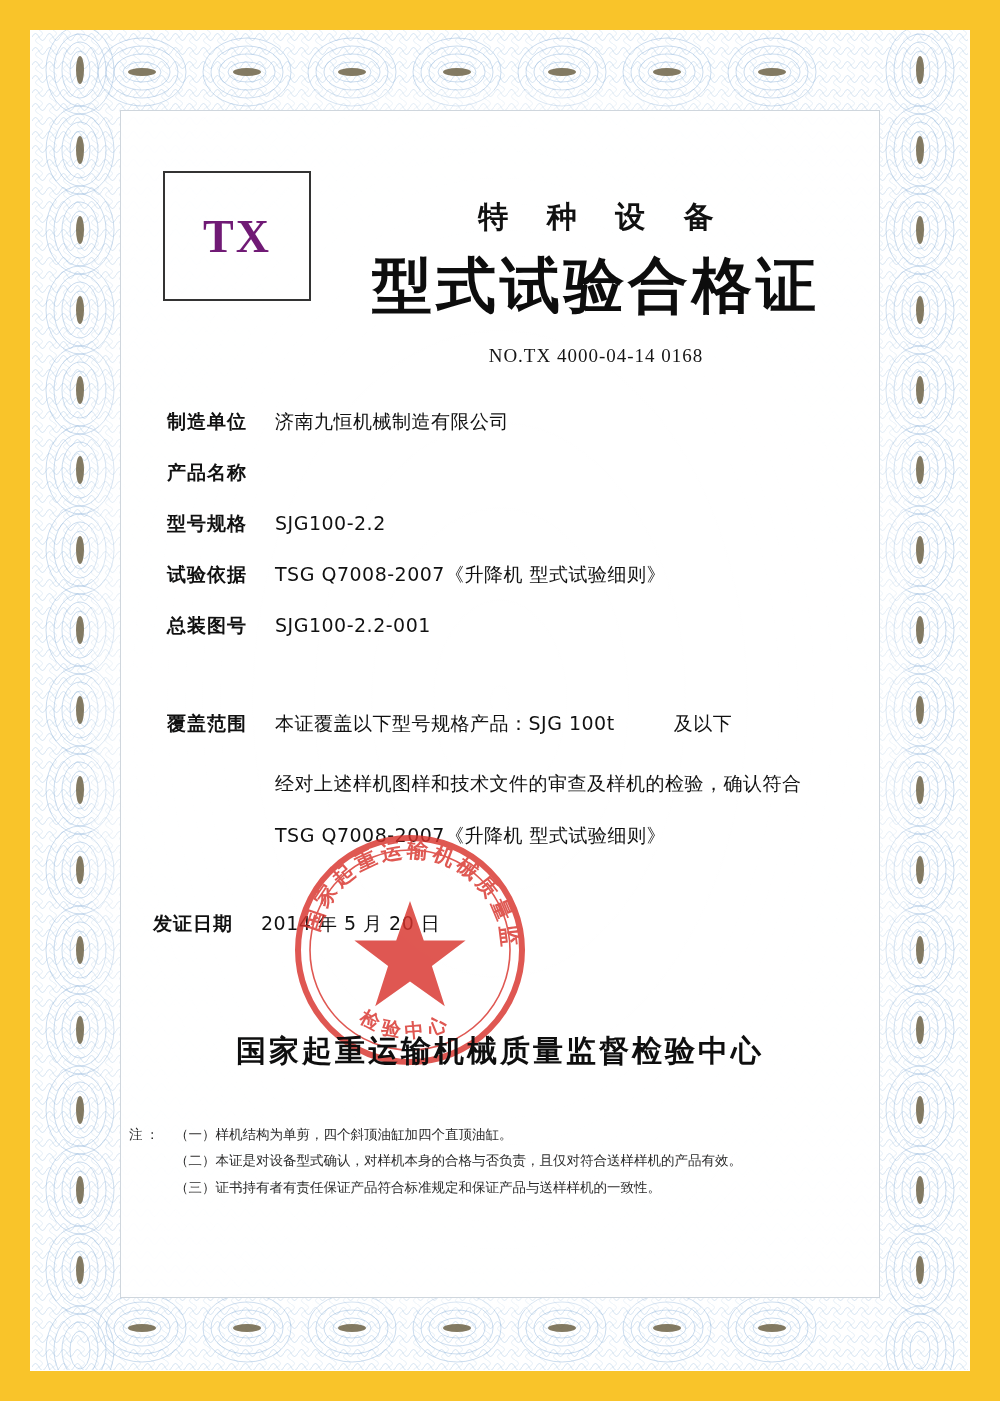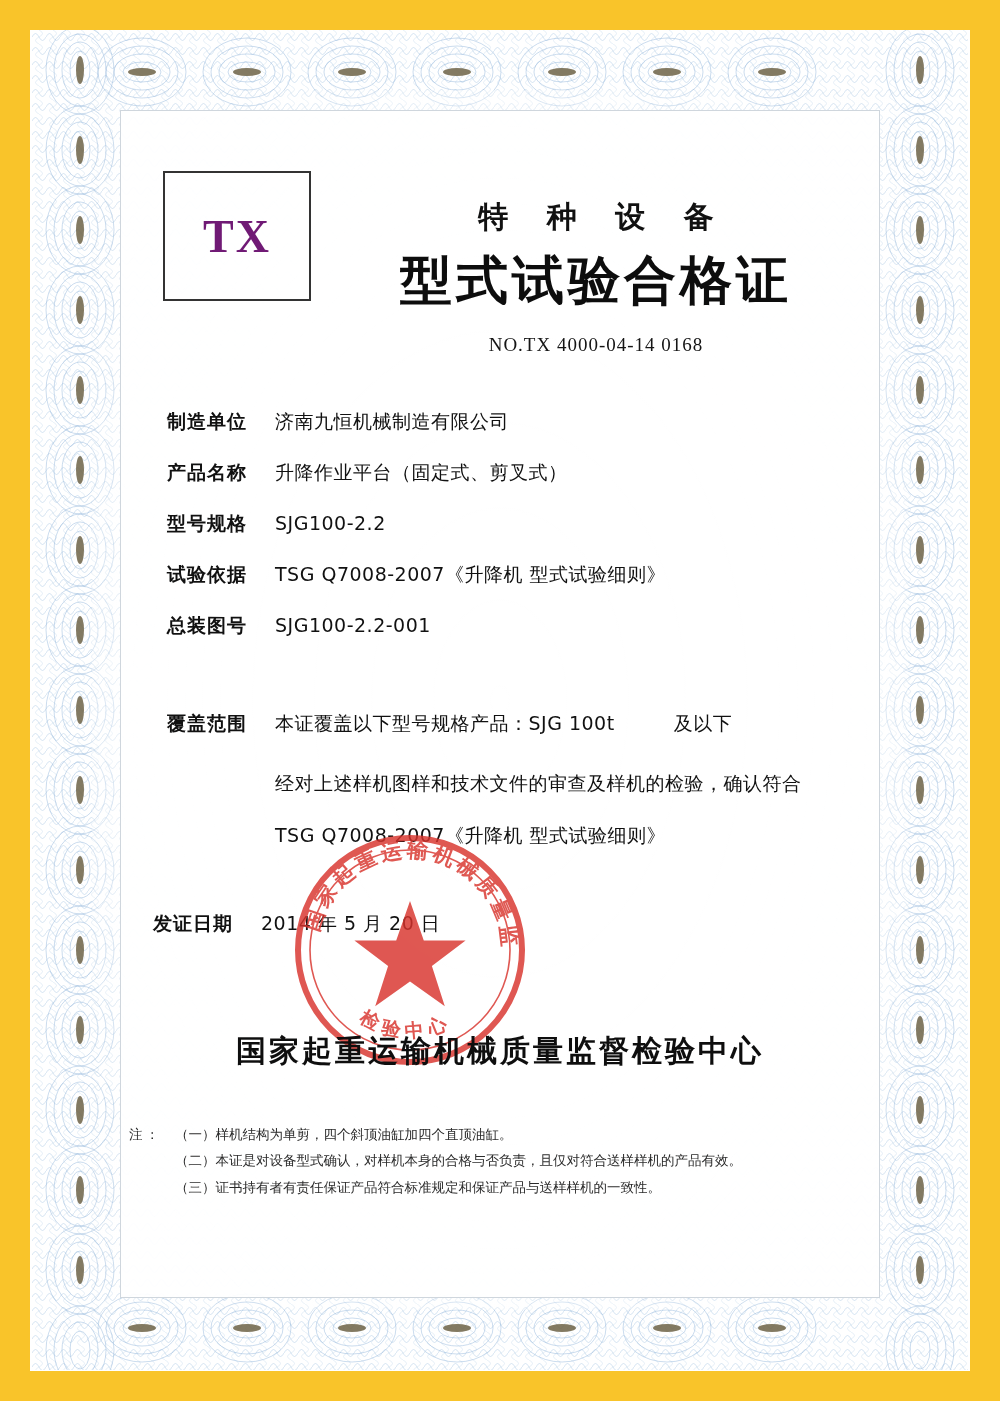--- a/index.html
+++ b/index.html
@@ -99,21 +99,21 @@
     font-family: "DejaVu Sans", "Liberation Sans", sans-serif;
     font-size: 30px;
     letter-spacing: 14px;
     color: #111;
     font-weight: bold;
     padding-left: 14px;
   }
   .title-main {
     margin-top: 8px;
     font-family: Liberation Mono, monospace;
-    font-size: 52px;
+    font-size: 60px;
     font-weight: bold;
     letter-spacing: 4px;
     color: #0d0d0d;
     white-space: nowrap;
   }
   .cert-no {
     margin-top: 18px;
     font-family: "Liberation Serif", serif;
     font-size: 19px;
     letter-spacing: 1px;
@@ -374,21 +374,20 @@
         <div class="cert-no">NO.TX 4000-04-14 0168</div>
       </div>
 
       <div class="fields">
         <div class="field-row">
           <div class="field-label">制造单位</div>
           <div class="field-value">济南九恒机械制造有限公司</div>
         </div>
         <div class="field-row">
           <div class="field-label">产品名称</div>
-          <div class="field-value">升降作业平台（固定式、剪叉式）</div>
         </div>
         <div class="field-row">
           <div class="field-label">型号规格</div>
           <div class="field-value">SJG100-2.2</div>
         </div>
         <div class="field-row">
           <div class="field-label">试验依据</div>
           <div class="field-value">TSG Q7008-2007《升降机 型式试验细则》</div>
         </div>
         <div class="field-row">

